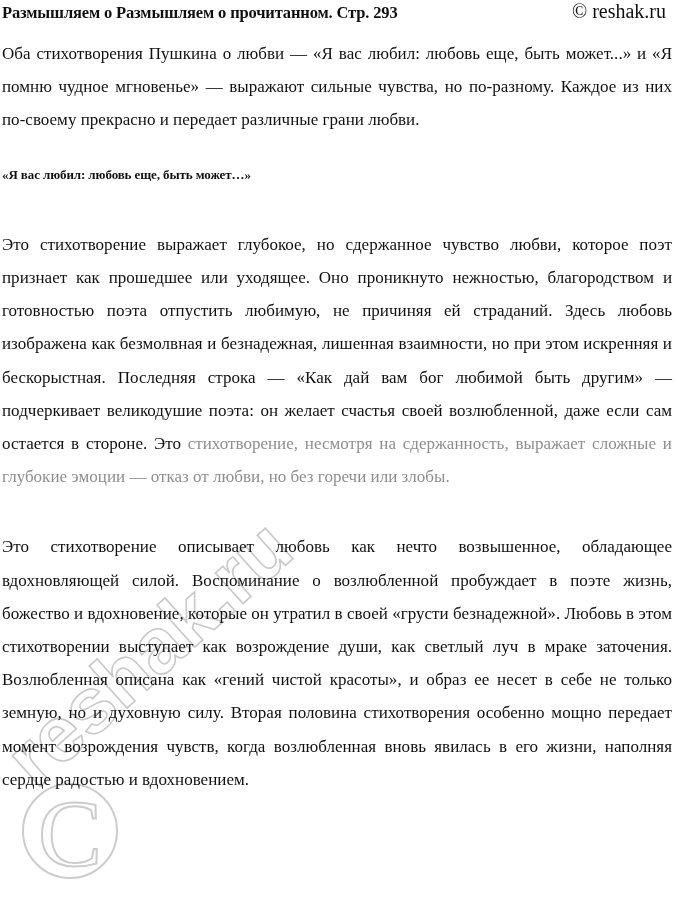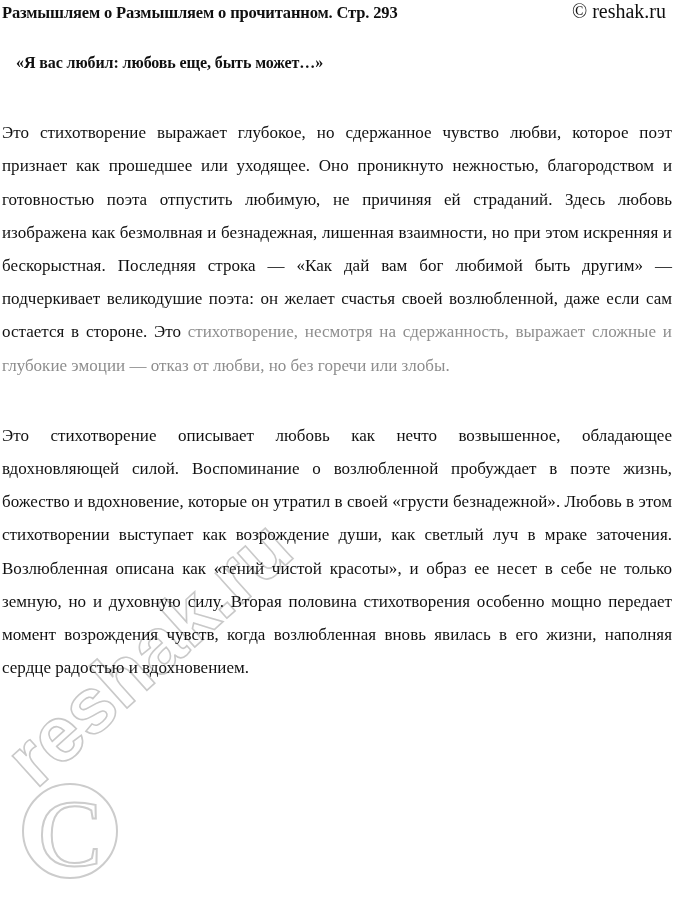--- a/index.html
+++ b/index.html
@@ -57,24 +57,24 @@
     line-height: 33.2px;
     text-align: justify;
     text-justify: inter-word;
     margin: 0;
     hyphens: none;
     letter-spacing: 0.02px;
   }
   .para.first { margin-top: 12px; }
 
   .subhead {
-    font-size: 16px;
+    font-size: 13px;
     font-weight: bold;
     line-height: 33.2px;
-    margin: 14px;
+    margin: 0;
     text-align: left;
     letter-spacing: -0.1px;
   }
 
   .gap-before { margin-top: 21px; }
   .gap-after  { margin-top: 37px; }
   .f2 { color: #8d8d8d; }
 
   
   .watermark {
@@ -118,20 +118,21 @@
   <text class="wm-text" x="36" y="790" transform="rotate(-42 36 790)">reshak.ru</text>
 </svg>
 
 <div class="page">
 
   <div class="header-row">
     <div class="page-title">Размышляем о Размышляем о прочитанном. Стр. 293</div>
     <div class="site-credit">© reshak.ru</div>
   </div>
 
+  <p class="para first">Оба стихотворения Пушкина о любви — «Я вас любил: любовь еще, быть может...» и «Я помню чудное мгновенье» — выражают сильные чувства, но по-разному. Каждое из них по-своему прекрасно и передает различные грани любви.</p>
 
   <h2 class="subhead gap-before">«Я вас любил: любовь еще, быть может…»</h2>
 
   <p class="para gap-after"><span>Это стихотворение выражает глубокое, но сдержанное чувство любви, которое поэт признает как прошедшее или уходящее. Оно проникнуто нежностью, благородством и готовностью поэта отпустить любимую, не причиняя ей страданий. Здесь любовь изображена как безмолвная и безнадежная, лишенная взаимности, но при этом искренняя и бескорыстная. Последняя строка — «Как дай вам бог любимой быть другим» — подчеркивает великодушие поэта: он желает счастья своей возлюбленной, даже если сам остается в стороне. Это </span><span class="f2">стихотворение, несмотря на сдержанность, выражает сложные и глубокие эмоции — отказ от любви, но без горечи или злобы.</span></p>
 
 
   <p class="para gap-after">Это стихотворение описывает любовь как нечто возвышенное, обладающее вдохновляющей силой. Воспоминание о возлюбленной пробуждает в поэте жизнь, божество и вдохновение, которые он утратил в своей «грусти безнадежной». Любовь в этом стихотворении выступает как возрождение души, как светлый луч в мраке заточения. Возлюбленная описана как «гений чистой красоты», и образ ее несет в себе не только земную, но и духовную силу. Вторая половина стихотворения особенно мощно передает момент возрождения чувств, когда возлюбленная вновь явилась в его жизни, наполняя сердце радостью и вдохновением.</p>
 
 </div>
 

